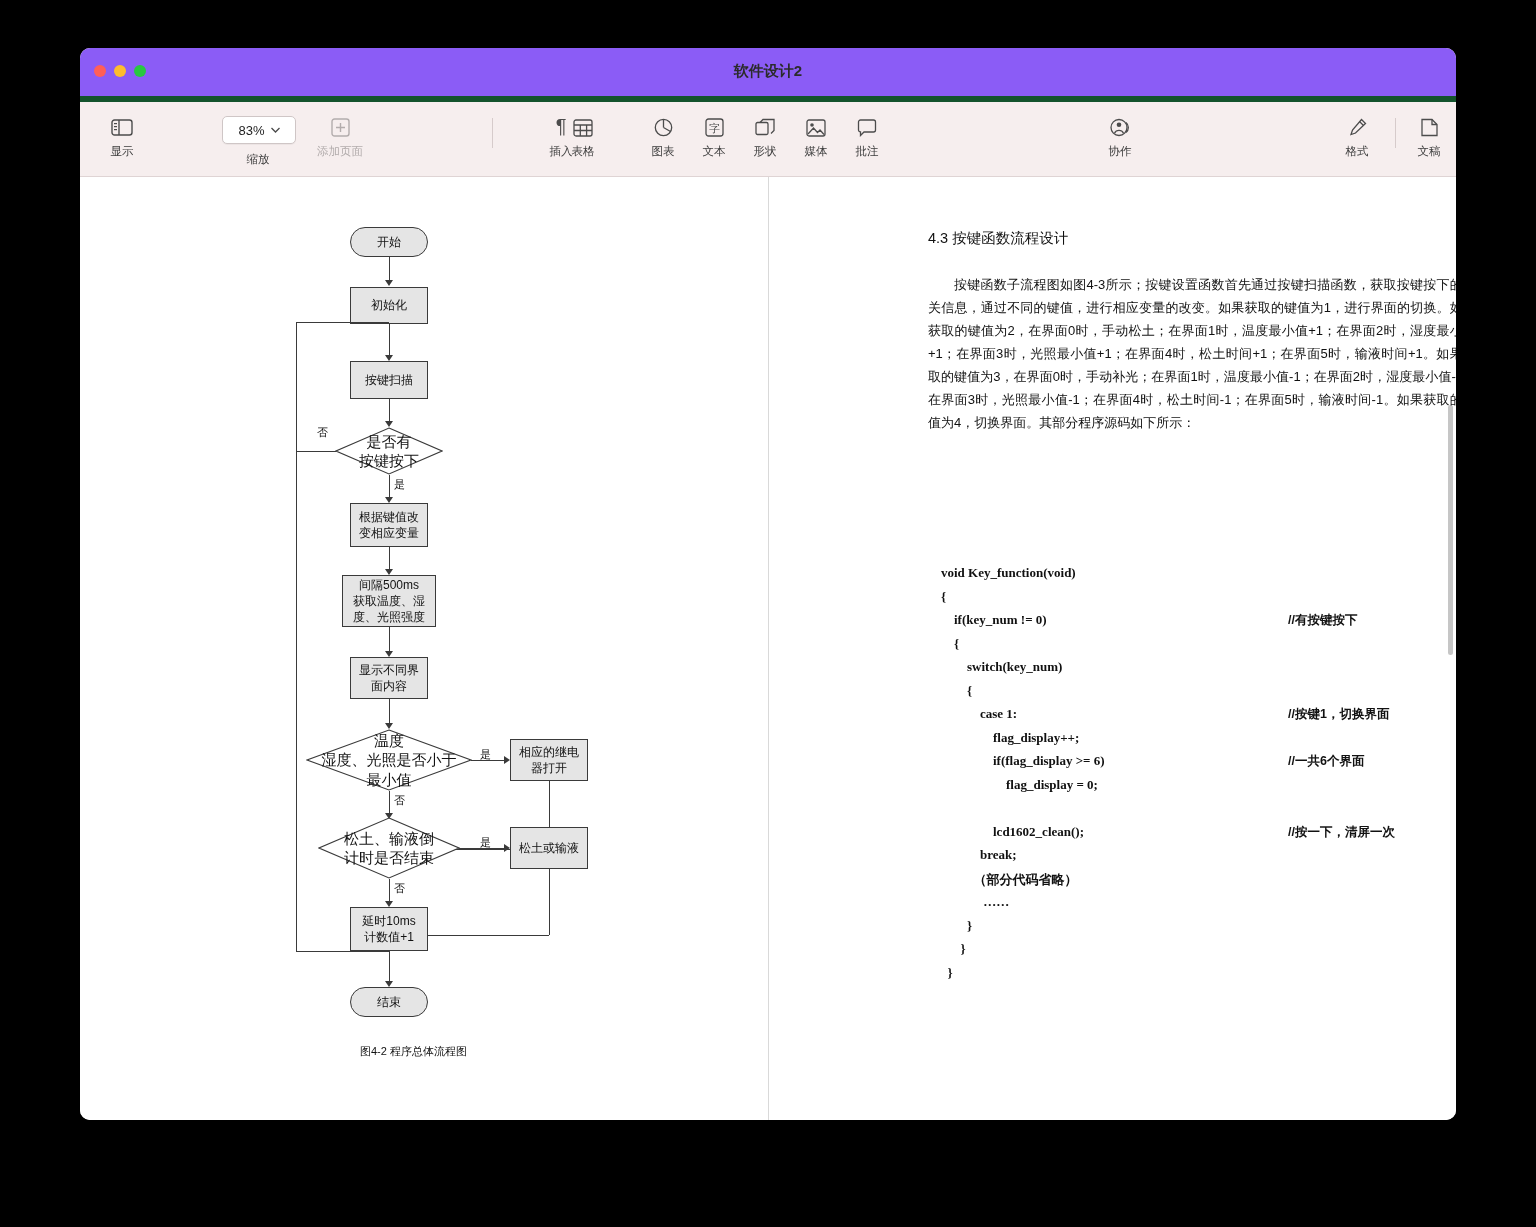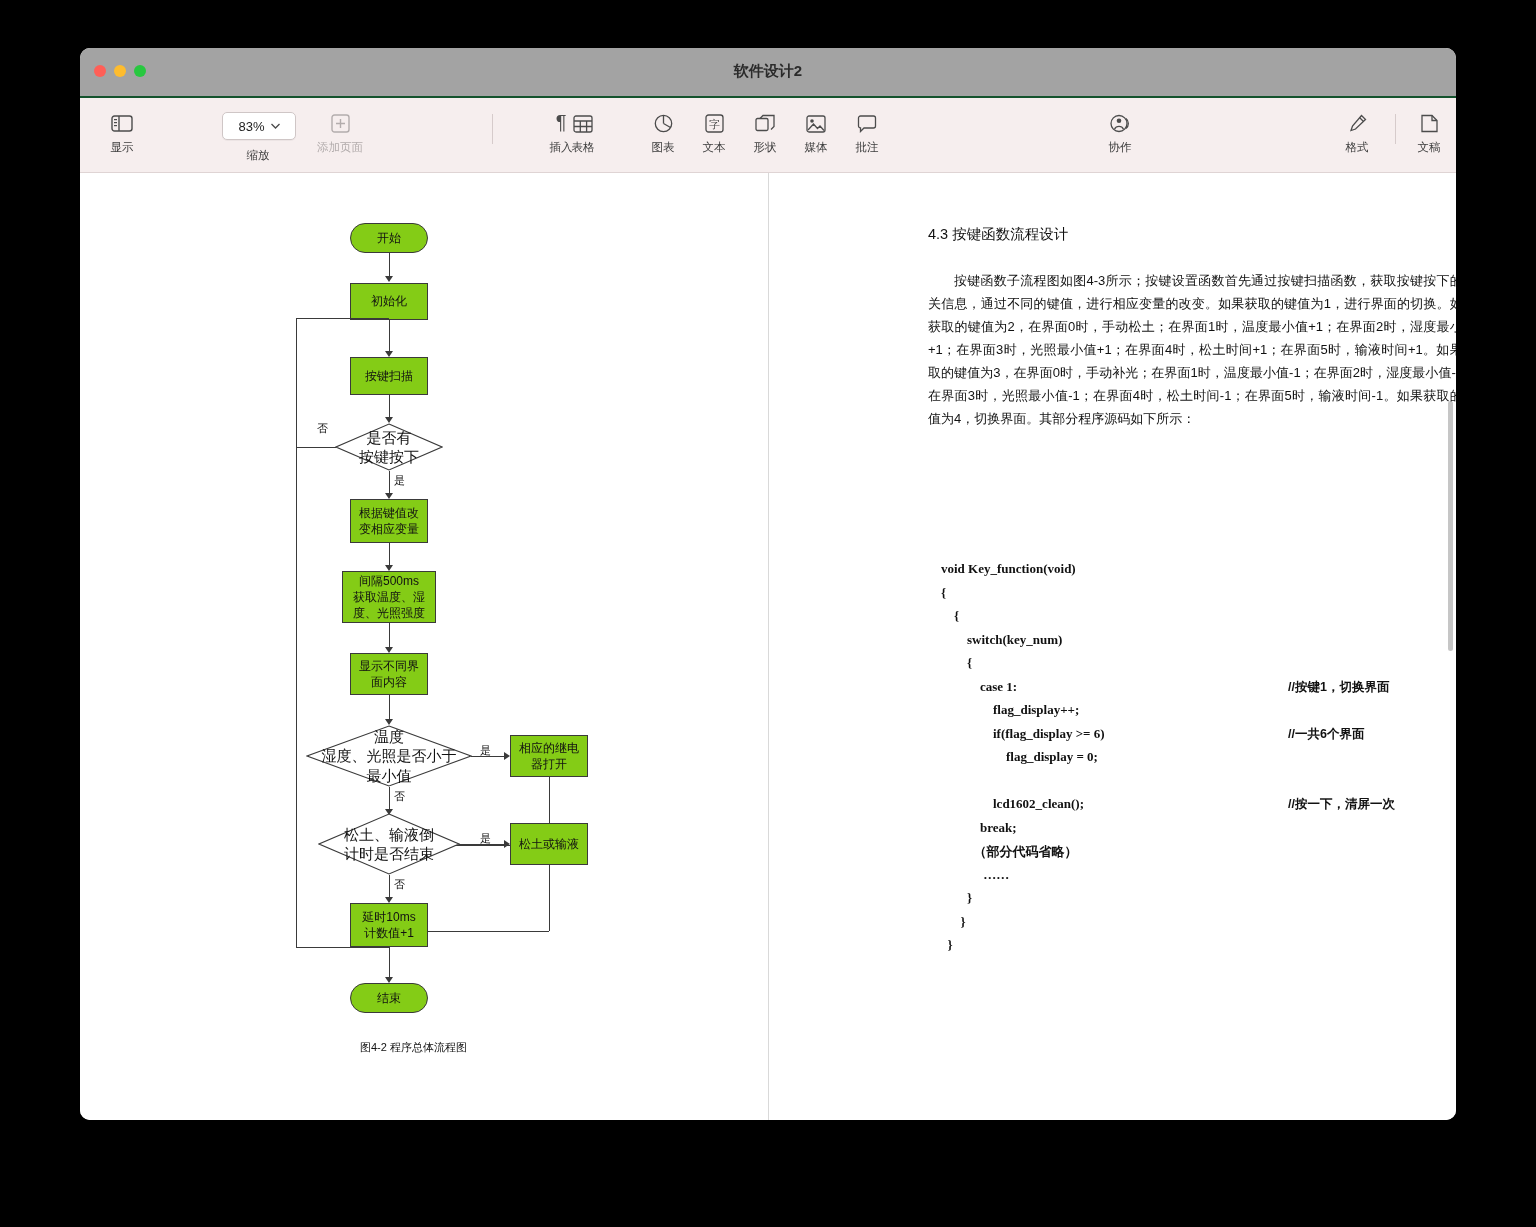--- a/index.html
+++ b/index.html
@@ -19,22 +19,22 @@
     height: 1072px;
     background: #ffffff;
     border-radius: 10px;
     overflow: hidden;
     box-shadow: 0 12px 40px rgba(0,0,0,0.6);
   }
   
   .titlebar {
     position: relative;
     height: 48px;
-    background: #a3a3a3;
-    border-bottom: 2px solid #14532d;
+    background: #8b5cf6;
+    border-bottom: 6px solid #14532d;
   }
   .traffic {
     position: absolute;
     left: 14px;
     top: 17px;
     display: flex;
     gap: 8px;
   }
   .dot { width: 12px; height: 12px; border-radius: 50%; }
   .dot.red { background: #ff5f57; }
@@ -135,21 +135,21 @@
   .flow {
     position: absolute;
     left: 0; top: 0;
     width: 688px;
     height: 950px;
   }
   .node {
     position: absolute;
     box-sizing: border-box;
     border: 1px solid #3a3a3a;
-    background: #84cc16;
+    background: #e5e5e5;
     display: flex;
     align-items: center;
     justify-content: center;
     text-align: center;
     font-size: 12px;
     color: #111;
     line-height: 1.35;
     font-family: "Liberation Sans", sans-serif;
   }
   .node.term { border-radius: 16px; }
@@ -527,20 +527,21 @@
 
       <div class="figcap" style="left:280px; top:867px;">图4-2   程序总体流程图</div>
     </div>
 
     <div class="textpage">
       <div class="heading">4.3 按键函数流程设计</div>
       <div class="para">按键函数子流程图如图4-3所示；按键设置函数首先通过按键扫描函数，获取按键按下的相关信息，通过不同的键值，进行相应变量的改变。如果获取的键值为1，进行界面的切换。如果获取的键值为2，在界面0时，手动松土；在界面1时，温度最小值+1；在界面2时，湿度最小值+1；在界面3时，光照最小值+1；在界面4时，松土时间+1；在界面5时，输液时间+1。如果获取的键值为3，在界面0时，手动补光；在界面1时，温度最小值-1；在界面2时，湿度最小值-1；在界面3时，光照最小值-1；在界面4时，松土时间-1；在界面5时，输液时间-1。如果获取的键值为4，切换界面。其部分程序源码如下所示：</div>
       <div class="code" id="code-block" style="top:388px;font-weight:bold;">
           <div class="line"><span>    void Key_function(void)</span></div>
           <div class="line"><span>    {</span></div>
+          <div class="line"><span>        if(key_num != 0)</span><span class="cm">//有按键按下</span></div>
           <div class="line"><span>        {</span></div>
           <div class="line"><span>            switch(key_num)</span></div>
           <div class="line"><span>            {</span></div>
           <div class="line"><span>                case 1:</span><span class="cm">//按键1，切换界面</span></div>
           <div class="line"><span>                    flag_display++;</span></div>
           <div class="line"><span>                    if(flag_display &gt;= 6)</span><span class="cm">//一共6个界面</span></div>
           <div class="line"><span>                        flag_display = 0;</span></div>
           <div class="line"><span></span></div>
           <div class="line"><span>                    lcd1602_clean();</span><span class="cm">//按一下，清屏一次</span></div>
           <div class="line"><span>                break;</span></div>

